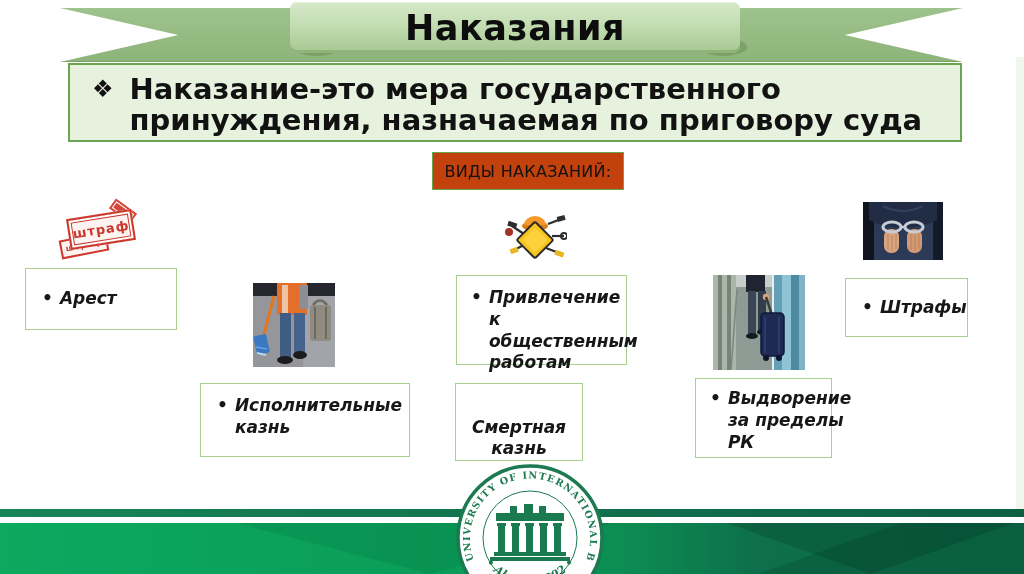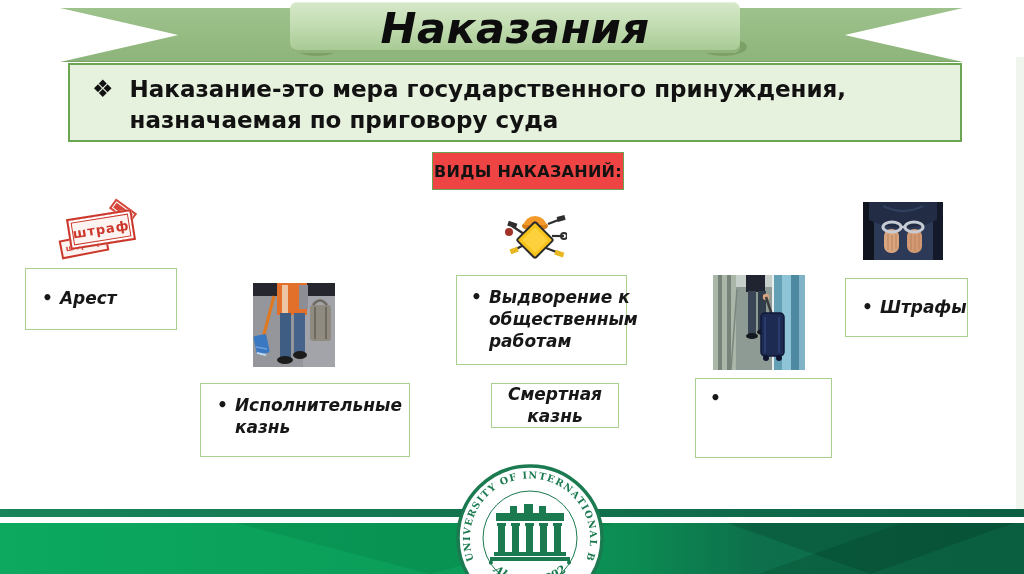--- a/index.html
+++ b/index.html
@@ -11,43 +11,43 @@
     background:linear-gradient(180deg,#9ec28c 0%,#8db47a 100%);
     clip-path:polygon(0 0,100% 0,86.9% 50%,100% 100%,0 100%,13.1% 50%);
     border-bottom:1px solid #7ba267;}
   .ribbon-curl{position:absolute;top:38px;width:48px;height:18px;border-radius:50%;
     background:#7da066;}
   .curl-left{left:293px;} .curl-right{left:699px;}
   .ribbon-banner{position:absolute;left:290px;top:2px;width:450px;height:51px;
     background:linear-gradient(180deg,#d6e8ca 0%,#c3ddb2 45%,#a5c891 100%);
     border-radius:7px;box-shadow:inset 0 -3px 0 #8fb37b, inset 0 1px 0 #e4f1da;
     display:flex;align-items:center;justify-content:center;}
-  .ribbon-banner .title{font-size:43px;font-weight:bold;font-style:italic;color:#0d0d0d;letter-spacing:0.5px;}
+  .ribbon-banner .title{font-size:35px;font-weight:bold;color:#0d0d0d;letter-spacing:0.5px;}
 
   
   .def-box{position:absolute;left:68px;top:63px;width:894px;height:79px;
     background:#e6f1de;border:2px solid #6ca551;box-sizing:border-box;
     display:flex;align-items:flex-start;padding:9px 0 0 22px;}
   .def-bullet{font-size:24px;line-height:30px;margin-right:16px;color:#111;}
-  .def-text{width:800px;font-size:23px;font-weight:bold;line-height:31px;color:#121212;}
+  .def-text{width:800px;font-size:29px;font-weight:bold;line-height:31px;color:#121212;}
 
   
   .types-label{position:absolute;left:432px;top:152px;width:192px;height:38px;
-    background:#ef4444;border:1.6px solid #6ca551;box-sizing:border-box;
+    background:#c2410c;border:1.6px solid #6ca551;box-sizing:border-box;
     display:flex;align-items:center;justify-content:center;
-    font-size:16px;font-weight:bold;color:#121212;letter-spacing:0.3px;}
+    font-size:16px;font-weight:normal;color:#121212;letter-spacing:0.3px;}
 
   
   .pbox{position:absolute;background:#ffffff;border:1.6px solid #a9d08e;box-sizing:border-box;
     display:flex;font-size:17px;font-weight:bold;font-style:italic;line-height:1.28;color:#171717;}
   .pbox .bullet{margin:0 7px 0 4px;}
   .box-fines{left:25px;top:268px;width:152px;height:62px;align-items:center;padding-left:12px;}
   .box-works{left:200px;top:383px;width:210px;height:74px;padding:11px 4px 0 12px;}
   .box-community{left:456px;top:275px;width:171px;height:90px;padding:11px 2px 0 10px;}
-  .box-death{left:455px;top:383px;width:128px;height:45px;align-items:center;justify-content:center;text-align:center;padding:0 4px;margin-left:36px;}
+  .box-death{left:455px;top:383px;width:128px;height:78px;align-items:flex-end;justify-content:center;text-align:center;padding:0 4px;}
   .box-expulsion{left:695px;top:378px;width:137px;height:80px;padding:9px 2px 0 10px;}
   .box-arrest{left:845px;top:278px;width:123px;height:59px;align-items:center;padding-left:12px;}
 
   
   .img{position:absolute;}
   .stamp-wrap{left:60px;top:205px;width:78px;height:50px;}
   .stamp-main{position:absolute;left:8px;top:9px;width:62px;height:27px;
     border:2px solid #cc372b;box-shadow:inset 0 0 0 2px #fff,inset 0 0 0 3px #cc372b;
     background:#fdf3f1;color:#cc372b;font-weight:bold;font-size:13px;letter-spacing:1px;
     display:flex;align-items:center;justify-content:center;transform:rotate(-9deg);}
@@ -105,29 +105,30 @@
     <span>Арест</span>
   </div>
 
   <div class="pbox box-works">
     <span class="bullet">•</span>
     <span>Исполнительные казнь</span>
   </div>
 
   <div class="pbox box-community">
     <span class="bullet">•</span>
-    <span>Выдворение к общественным работам</span>
+    <span>Привлечение к общественным работам</span>
   </div>
 
   <div class="pbox box-death">
     <span>Смертная казнь</span>
   </div>
 
   <div class="pbox box-expulsion">
     <span class="bullet">•</span>
+    <span>Выдворение за пределы РК</span>
   </div>
 
   <div class="pbox box-arrest">
     <span class="bullet">•</span>
     <span>Штрафы</span>
   </div>
 
   <svg class="img worker-img" viewBox="0 0 82 84">
     <rect width="82" height="84" fill="#95959c"></rect>
     <rect x="50" width="32" height="84" fill="#a3a3aa"></rect>

